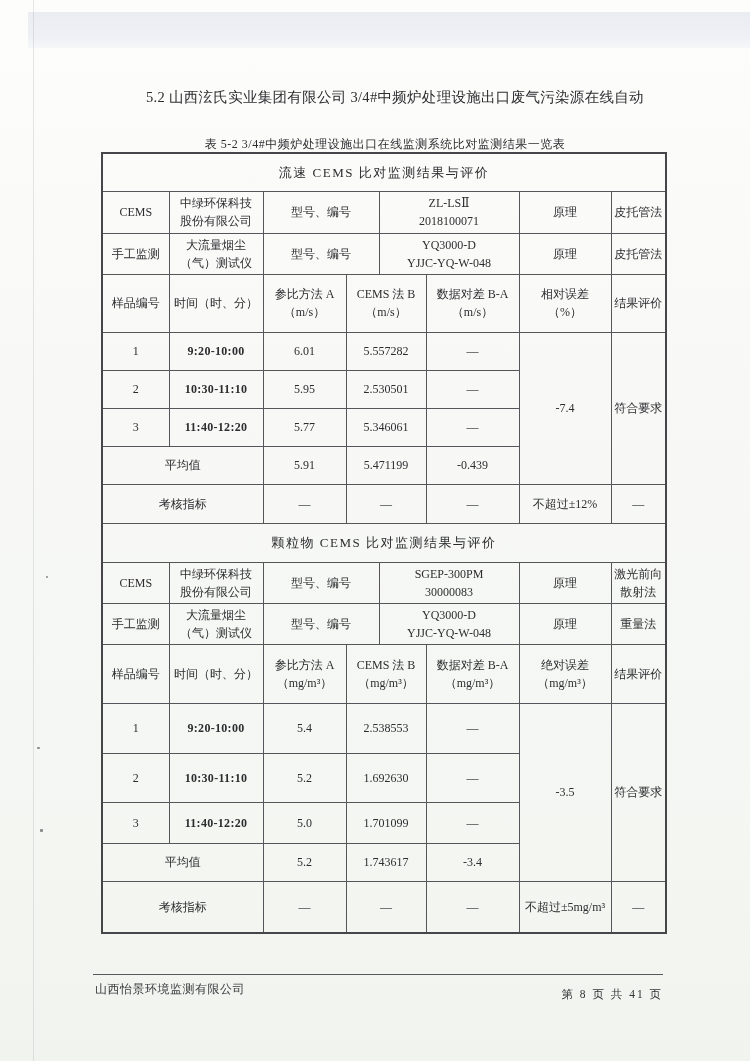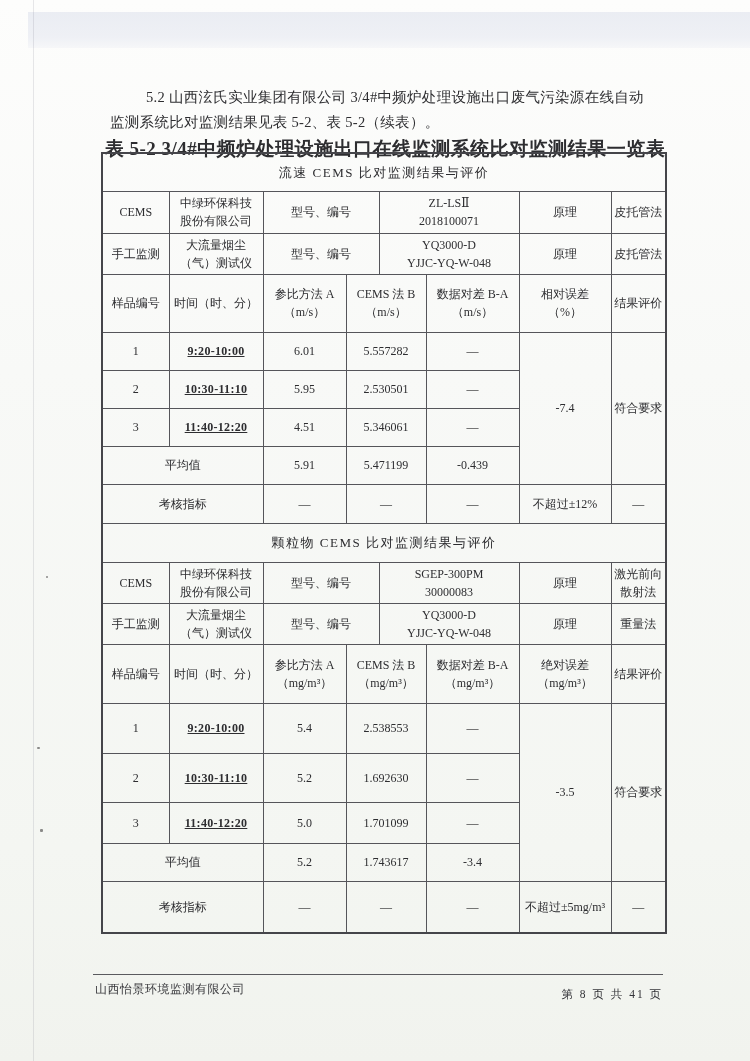--- a/index.html
+++ b/index.html
@@ -17,51 +17,50 @@
   .fold-line {
     position:absolute; left:33px; top:0; width:1px; height:1061px;
     background:rgba(110,115,128,.16);
   }
   .speck { position:absolute; background:#8a8a88; border-radius:1px; }
   .intro-line { position:absolute; font-size:14.5px; letter-spacing:.3px; white-space:nowrap; }
   .intro-1 { left:146px; top:88px; }
   .intro-2 { left:110px; top:113px; }
   .caption {
     position:absolute; left:20px; top:136px; width:730px; text-align:center;
-    font-weight:bold; font-size:19px; letter-spacing:.5px;
+    font-weight:normal; font-size:12px; letter-spacing:.5px;
   }
   table.cmp {
     position:absolute; left:101px; top:152px; width:564px;
     border-collapse:collapse; table-layout:fixed;
     border:2px solid #45454a;
   }
   table.cmp td {
     border:1px solid #55555a;
     font-size:12px; text-align:center; vertical-align:middle;
     padding:2px 1px; line-height:1.5; overflow:hidden;
   }
   td.pre { white-space:pre-line; }
   tr.sec-title td { font-size:13px; letter-spacing:1.5px; }
-  .t-bold { font-weight:bold; letter-spacing:.3px;text-decoration:underline; }
+  .t-bold { font-weight:bold; letter-spacing:.3px; }
   .footer-rule { position:absolute; left:93px; top:974px; width:570px; height:1px; background:#5a5a5e; }
   .footer-left { position:absolute; left:95px; top:981px; font-size:12px; letter-spacing:.5px; color:#3a3a3e; }
   .footer-right { position:absolute; right:87px; top:979px; font-size:11.5px; letter-spacing:2px; color:#333338;margin-top:8px; }
 </style>
 </head>
 <body>
 
 <div class="canvas">
   <div class="top-band"></div>
   <div class="fold-line"></div>
   <div class="speck" style="left:37px; top:747px; width:3px; height:2px;"></div>
   <div class="speck" style="left:40px; top:829px; width:3px; height:3px;"></div>
   <div class="speck" style="left:46px; top:576px; width:2px; height:2px;"></div>
 
   <div class="intro-line intro-1">5.2 山西泫氏实业集团有限公司 3/4#中频炉处理设施出口废气污染源在线自动</div>
-  <div class="intro-line intro-2">监测系统比对监测结果见表 5-2、表 5-2（续表）。</div>
   <div class="caption">表 5-2  3/4#中频炉处理设施出口在线监测系统比对监测结果一览表</div>
 
   <table class="cmp">
     <colgroup>
       <col style="width:67px">
         <col style="width:94px">
         <col style="width:83px">
         <col style="width:33px">
       <col style="width:47px">
         <col style="width:93px">
@@ -118,21 +117,21 @@
       <tr style="height:38px">
         <td>2</td>
         <td class="t-bold">10:30-11:10</td>
         <td>5.95</td>
         <td colspan="2">2.530501</td>
         <td>—</td>
       </tr>
       <tr style="height:38px">
         <td>3</td>
         <td class="t-bold">11:40-12:20</td>
-        <td>4.51</td>
+        <td>5.77</td>
         <td colspan="2">5.346061</td>
         <td>—</td>
       </tr>
       <tr style="height:38px">
         <td colspan="2">平均值</td>
         <td>5.91</td>
         <td colspan="2">5.471199</td>
         <td>-0.439</td>
       </tr>
       <tr style="height:39px">

